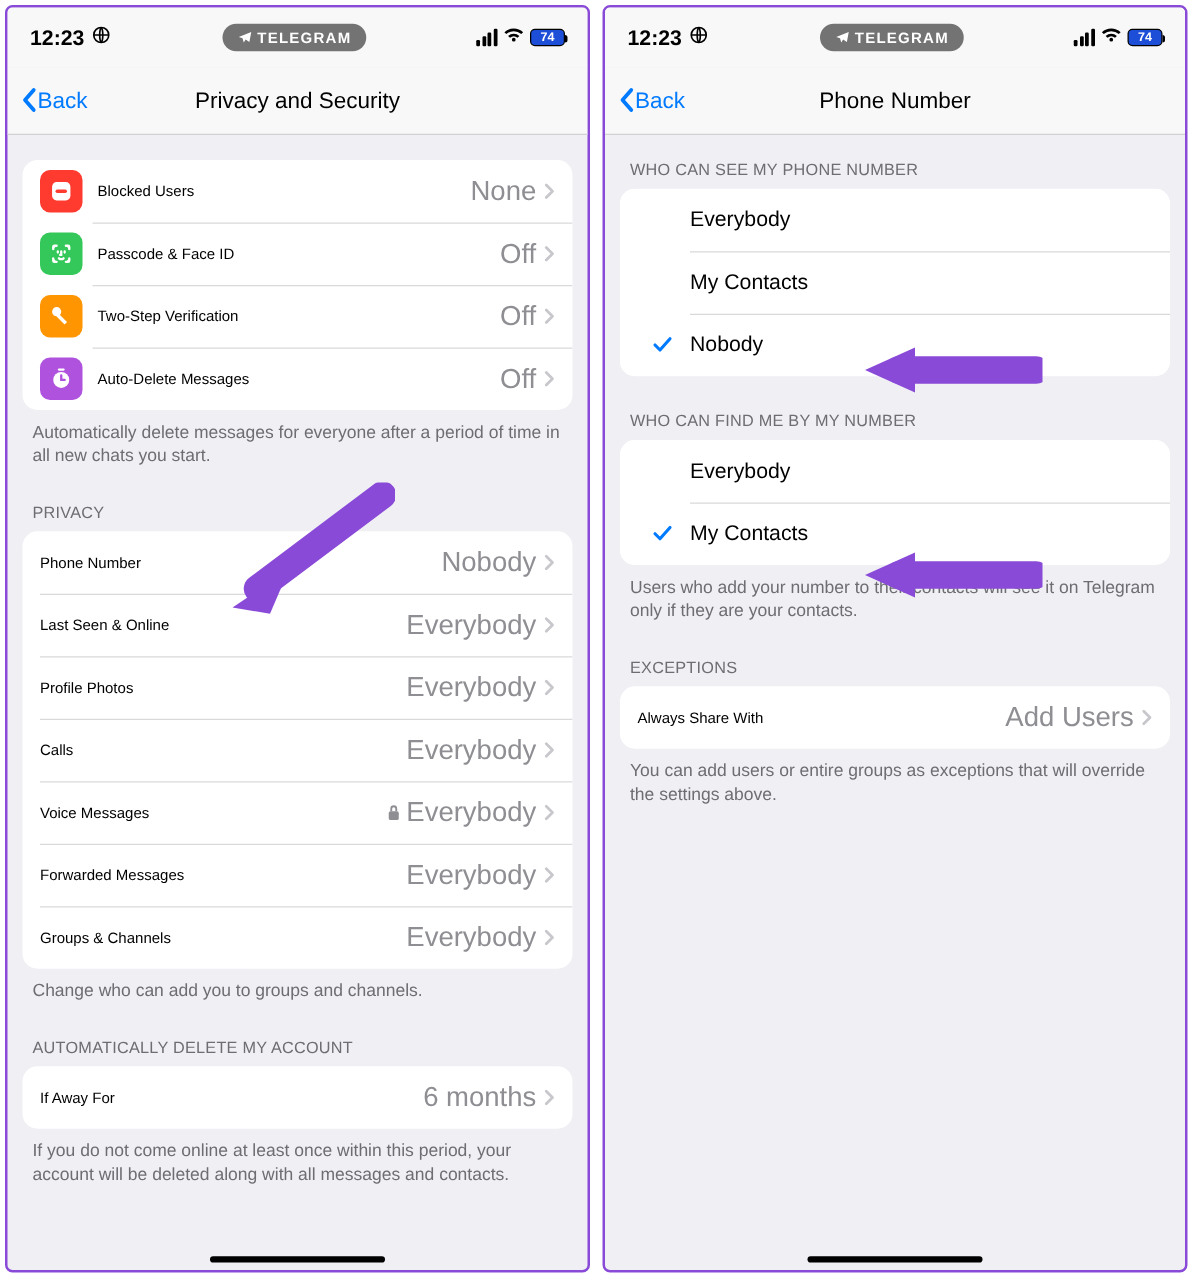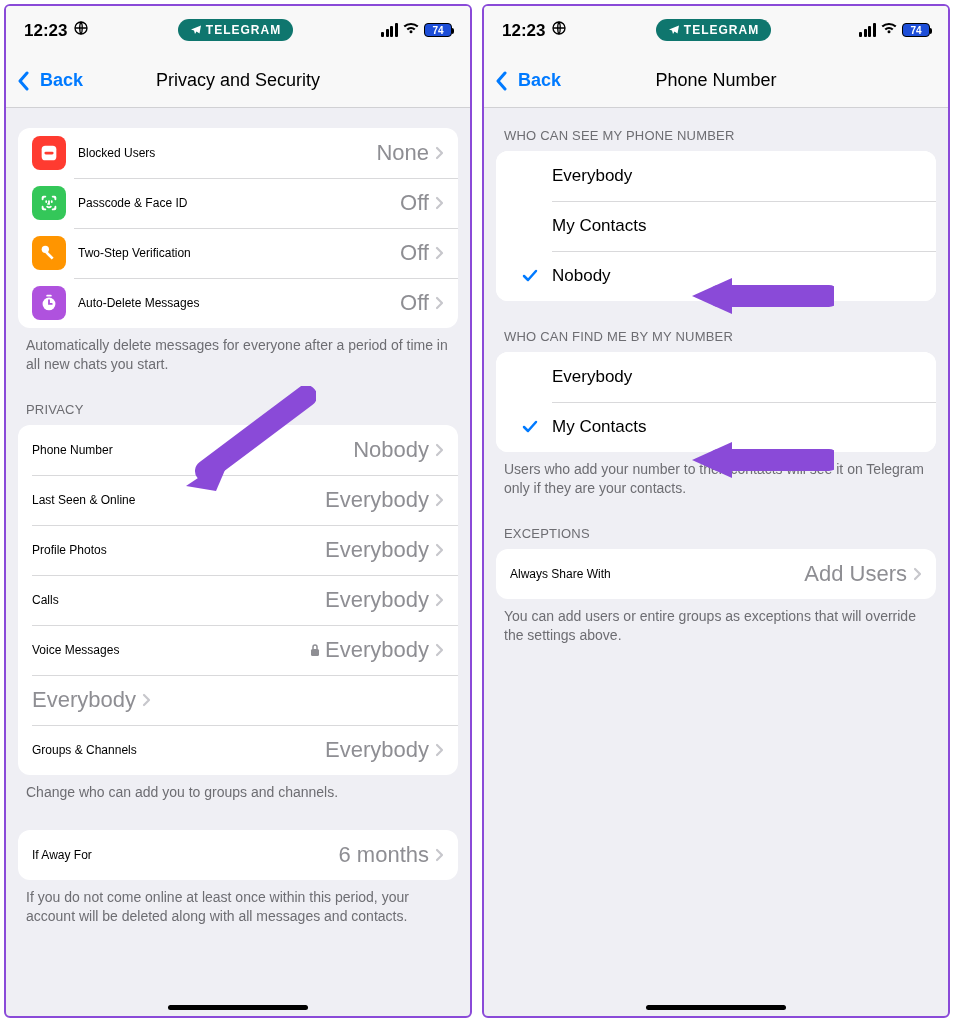--- a/index.html
+++ b/index.html
@@ -27,21 +27,21 @@
     align-items: center;
     justify-content: space-between;
     padding: 0 18px;
     font-size: 17px;
     font-weight: 600;
   }
   .status-left { display: flex; align-items: flex-end; gap: 6px; }
   .status-right { display: flex; align-items: center; gap: 4px; }
   .globe-icon { width: 16px; height: 16px; }
   .pill {
-    background: #0f766e;
+    background: #737373;
     color: #fff;
     font-size: 12px;
     font-weight: 700;
     letter-spacing: 1px;
     padding: 4px 12px;
     border-radius: 14px;
     display: flex;
     align-items: center;
     gap: 4px;
   }
@@ -59,21 +59,21 @@
     content:""; position:absolute; right:-3px; top:4px; width:2px; height:6px; background:#000; border-radius:0 2px 2px 0;
   }
   
   .nav-bar {
     height: 54px;
     background: #f8f8f8;
     border-bottom: 1px solid #d1d1d4;
     display: flex; align-items: center; position: relative;
     padding: 0 10px;
   }
-  .back-btn { color:#007aff; font-size:18px; display:flex; align-items:center; gap:10px; cursor:pointer;font-weight:bold; }
+  .back-btn { color:#007aff; font-size:18px; display:flex; align-items:flex-start; gap:0; cursor:pointer; }
   .back-btn svg { width:14px; height:20px; }
   .nav-title {
     position:absolute; left:0; right:0; text-align:center;
     font-size:18px; font-weight:400; pointer-events:none;
   }
   
   .content { padding: 0; }
   .group { margin-top: 28px; }
   .group.first { margin-top: 20px; }
   .group-header {
@@ -283,20 +283,21 @@
                 <path d="M4 6V4a2 2 0 114 0v2" fill="none" stroke="#8e8e93" stroke-width="1.5"></path>
               </svg></span>
           <div class="value">Everybody</div>
           <span class="chev">
               <svg viewBox="0 0 9 14" fill="none" stroke="#c7c7cc" stroke-width="2.2" stroke-linecap="round" stroke-linejoin="round">
                 <path d="M2 2l5 5-5 5"></path>
               </svg>
             </span>
         </div>
         <div class="row noicon">
+          <div class="label">Forwarded Messages</div>
           <div class="value">Everybody</div>
           <span class="chev">
               <svg viewBox="0 0 9 14" fill="none" stroke="#c7c7cc" stroke-width="2.2" stroke-linecap="round" stroke-linejoin="round">
                 <path d="M2 2l5 5-5 5"></path>
               </svg>
             </span>
         </div>
         <div class="row noicon">
           <div class="label">Groups &amp; Channels</div>
           <div class="value">Everybody</div>
@@ -304,20 +305,21 @@
               <svg viewBox="0 0 9 14" fill="none" stroke="#c7c7cc" stroke-width="2.2" stroke-linecap="round" stroke-linejoin="round">
                 <path d="M2 2l5 5-5 5"></path>
               </svg>
             </span>
         </div>
       </div>
       <div class="group-footer">Change who can add you to groups and channels.</div>
     </div>
 
     <div class="group">
+      <div class="group-header">AUTOMATICALLY DELETE MY ACCOUNT</div>
       <div class="list">
         <div class="row noicon">
           <div class="label">If Away For</div>
           <div class="value">6 months</div>
           <span class="chev">
               <svg viewBox="0 0 9 14" fill="none" stroke="#c7c7cc" stroke-width="2.2" stroke-linecap="round" stroke-linejoin="round">
                 <path d="M2 2l5 5-5 5"></path>
               </svg>
             </span>
         </div>

